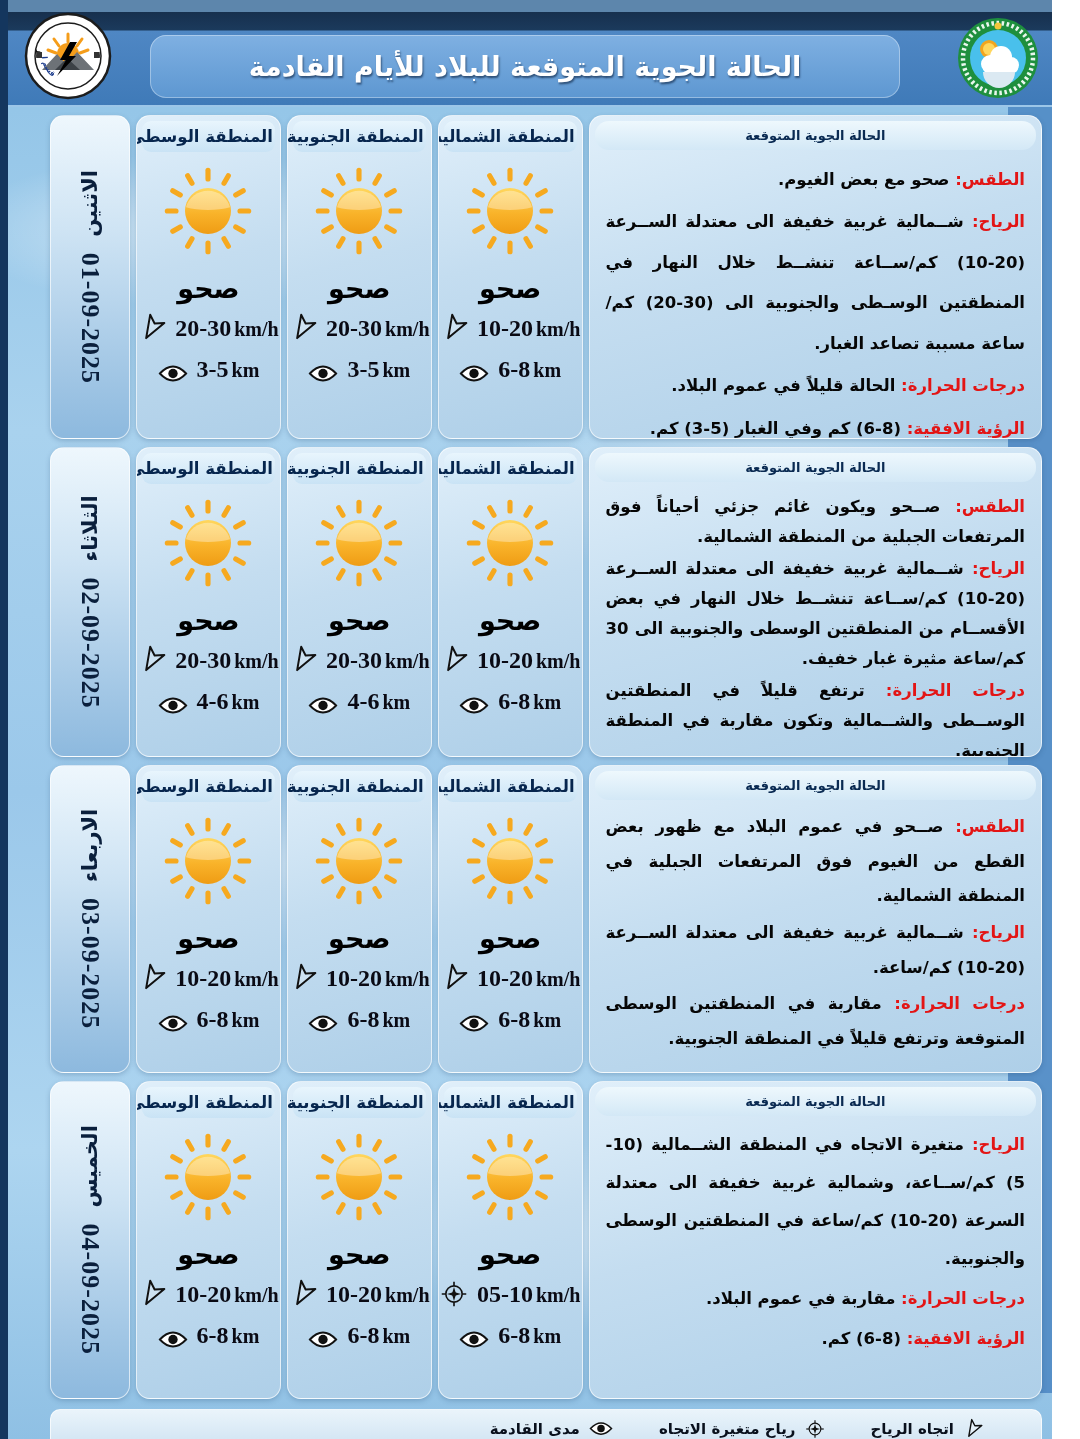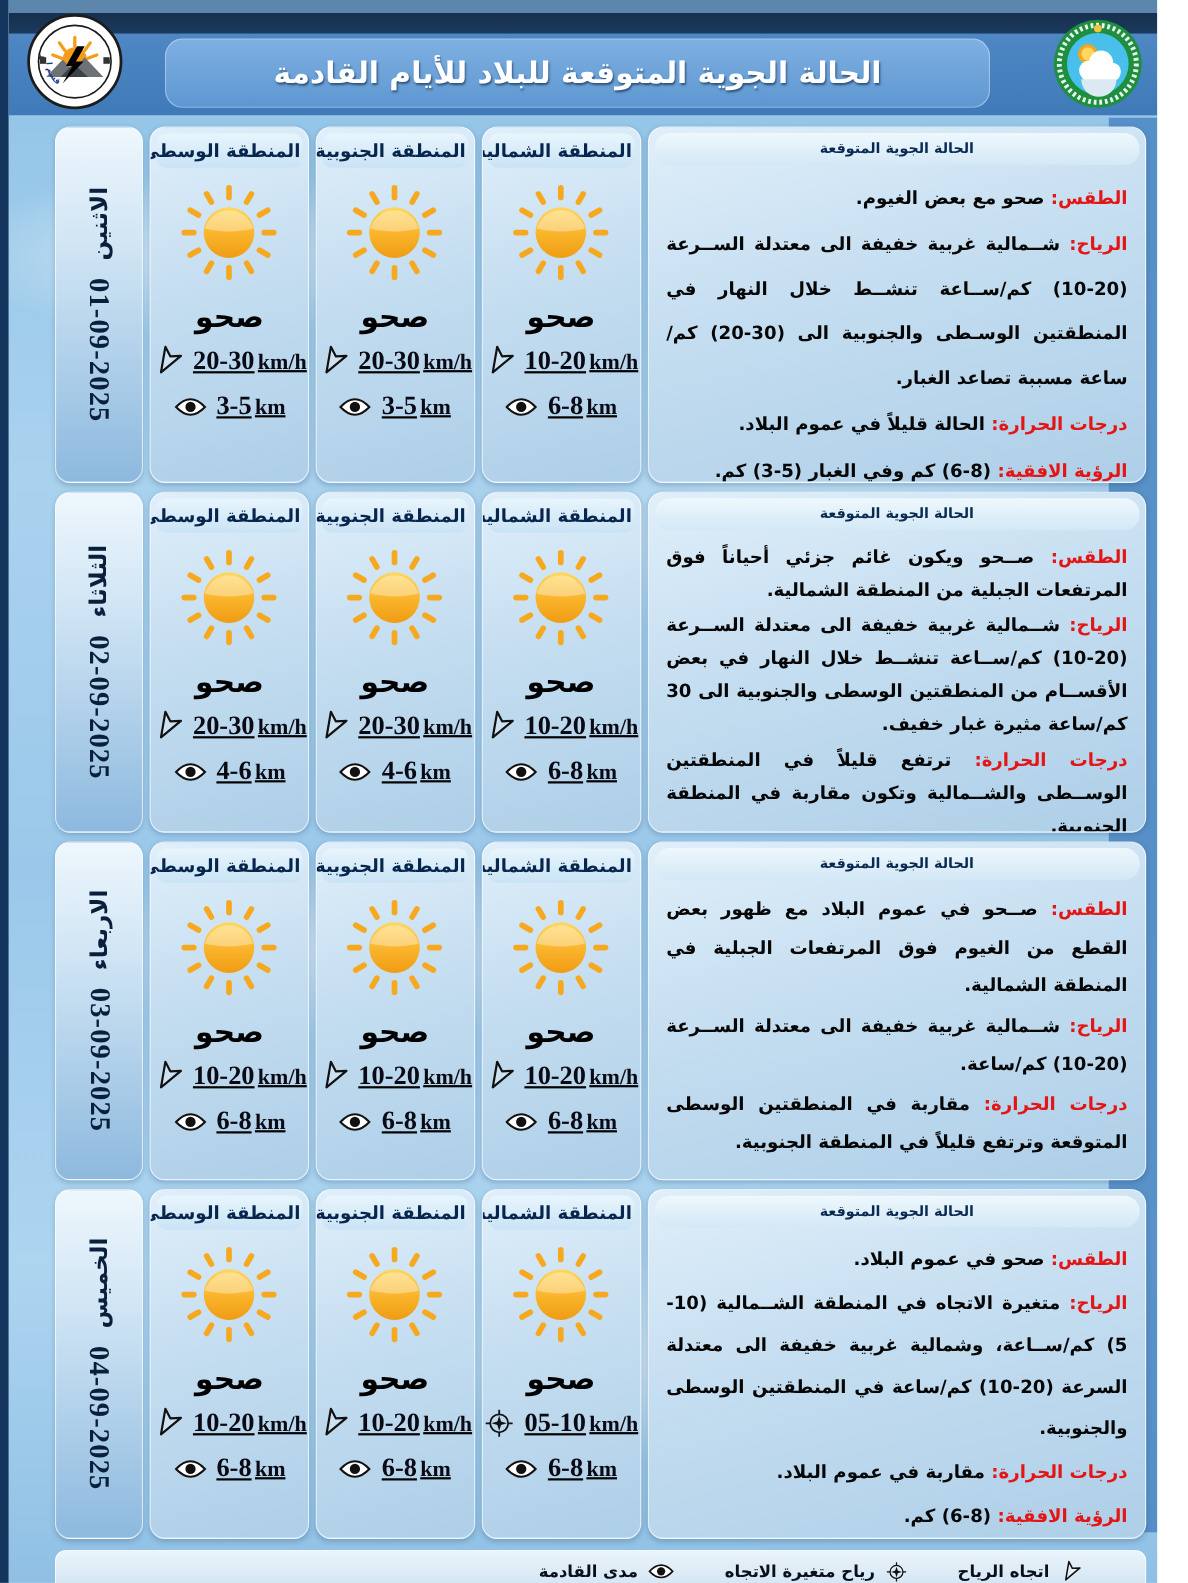--- a/index.html
+++ b/index.html
@@ -44,21 +44,21 @@
   .row-1 .panel-body{line-height:1.82;}
   .row-2 .panel-body{line-height:2.1;}
   .row-3 .panel-body{line-height:2.3;}
   .lbl{color:#e31515;}
   .region-card{width:144px;display:flex;flex-direction:column;align-items:center;overflow:hidden;}
   .region-header{align-self:stretch;margin:5px;border-radius:9px;padding:6px 2px;
      background:linear-gradient(180deg,#e8f5fd,#c9e3f5);
      color:#07264e;font-weight:bold;font-size:16.5px;text-align:right;white-space:nowrap;}
   .sun{margin:8px auto 0;}
   .cond{font-size:27px;font-weight:bold;color:#000;margin-top:16px;}
-  .val-row{display:flex;direction:ltr;align-items:center;gap:9px;margin-top:10px;text-decoration:underline;}
+  .val-row{display:flex;direction:ltr;align-items:flex-end;gap:9px;margin-top:10px;}
   .val-row.vis{margin:14px 0 12px;}
   .val{display:flex;direction:ltr;align-items:baseline;gap:3px;font-family:"Liberation Serif",serif;
        color:#0a0a14;font-weight:bold;}
   .val .num{font-size:24px;}
   .val .unit{font-size:20px;}
   .wind-glyph{transform:rotate(210deg);display:block;}
   .date-pill{width:78px;border-radius:14px;display:flex;align-items:center;justify-content:center;
      background:linear-gradient(180deg,#eef7fd 0%,#cfe4f4 35%,#8db9de 100%);}
   .date-rot{transform:rotate(-90deg);display:flex;direction:rtl;align-items:center;gap:16px;white-space:nowrap;}
   .day-name{font-weight:bold;font-size:21px;color:#0a1f3c;}
@@ -604,21 +604,20 @@
         <span class="day-name">الاربعاء</span>
         <span class="date-num">03-09-2025</span>
       </div>
     </div>
   </section>
 
   <section class="day-row row-3">
     <article class="forecast-panel panel">
       <div class="panel-header">الحالة الجوية المتوقعة</div>
       <div class="panel-body">
-        <p><span class="lbl">الطقس:</span> <span>صحو في عموم البلاد.</span></p>
         <p><span class="lbl">الرياح:</span> <span>متغيرة الاتجاه في المنطقة الشــمالية (10-5) كم/ســاعة، وشمالية غربية خفيفة الى معتدلة السرعة (20-10) كم/ساعة في المنطقتين الوسطى والجنوبية.</span></p>
         <p><span class="lbl">درجات الحرارة:</span> <span>مقاربة في عموم البلاد.</span></p>
         <p><span class="lbl">الرؤية الافقية:</span> <span>(8-6) كم.</span></p>
       </div>
     </article>
 
     <div class="region-card">
       <div class="region-header">المنطقة الشمالية</div>
       <svg class="sun" width="92" height="92" viewBox="0 0 100 100">
               <rect x="47.2" y="3" width="5.6" height="15" rx="2.8" fill="#f6a91f" transform="rotate(0 50 50)"></rect>

